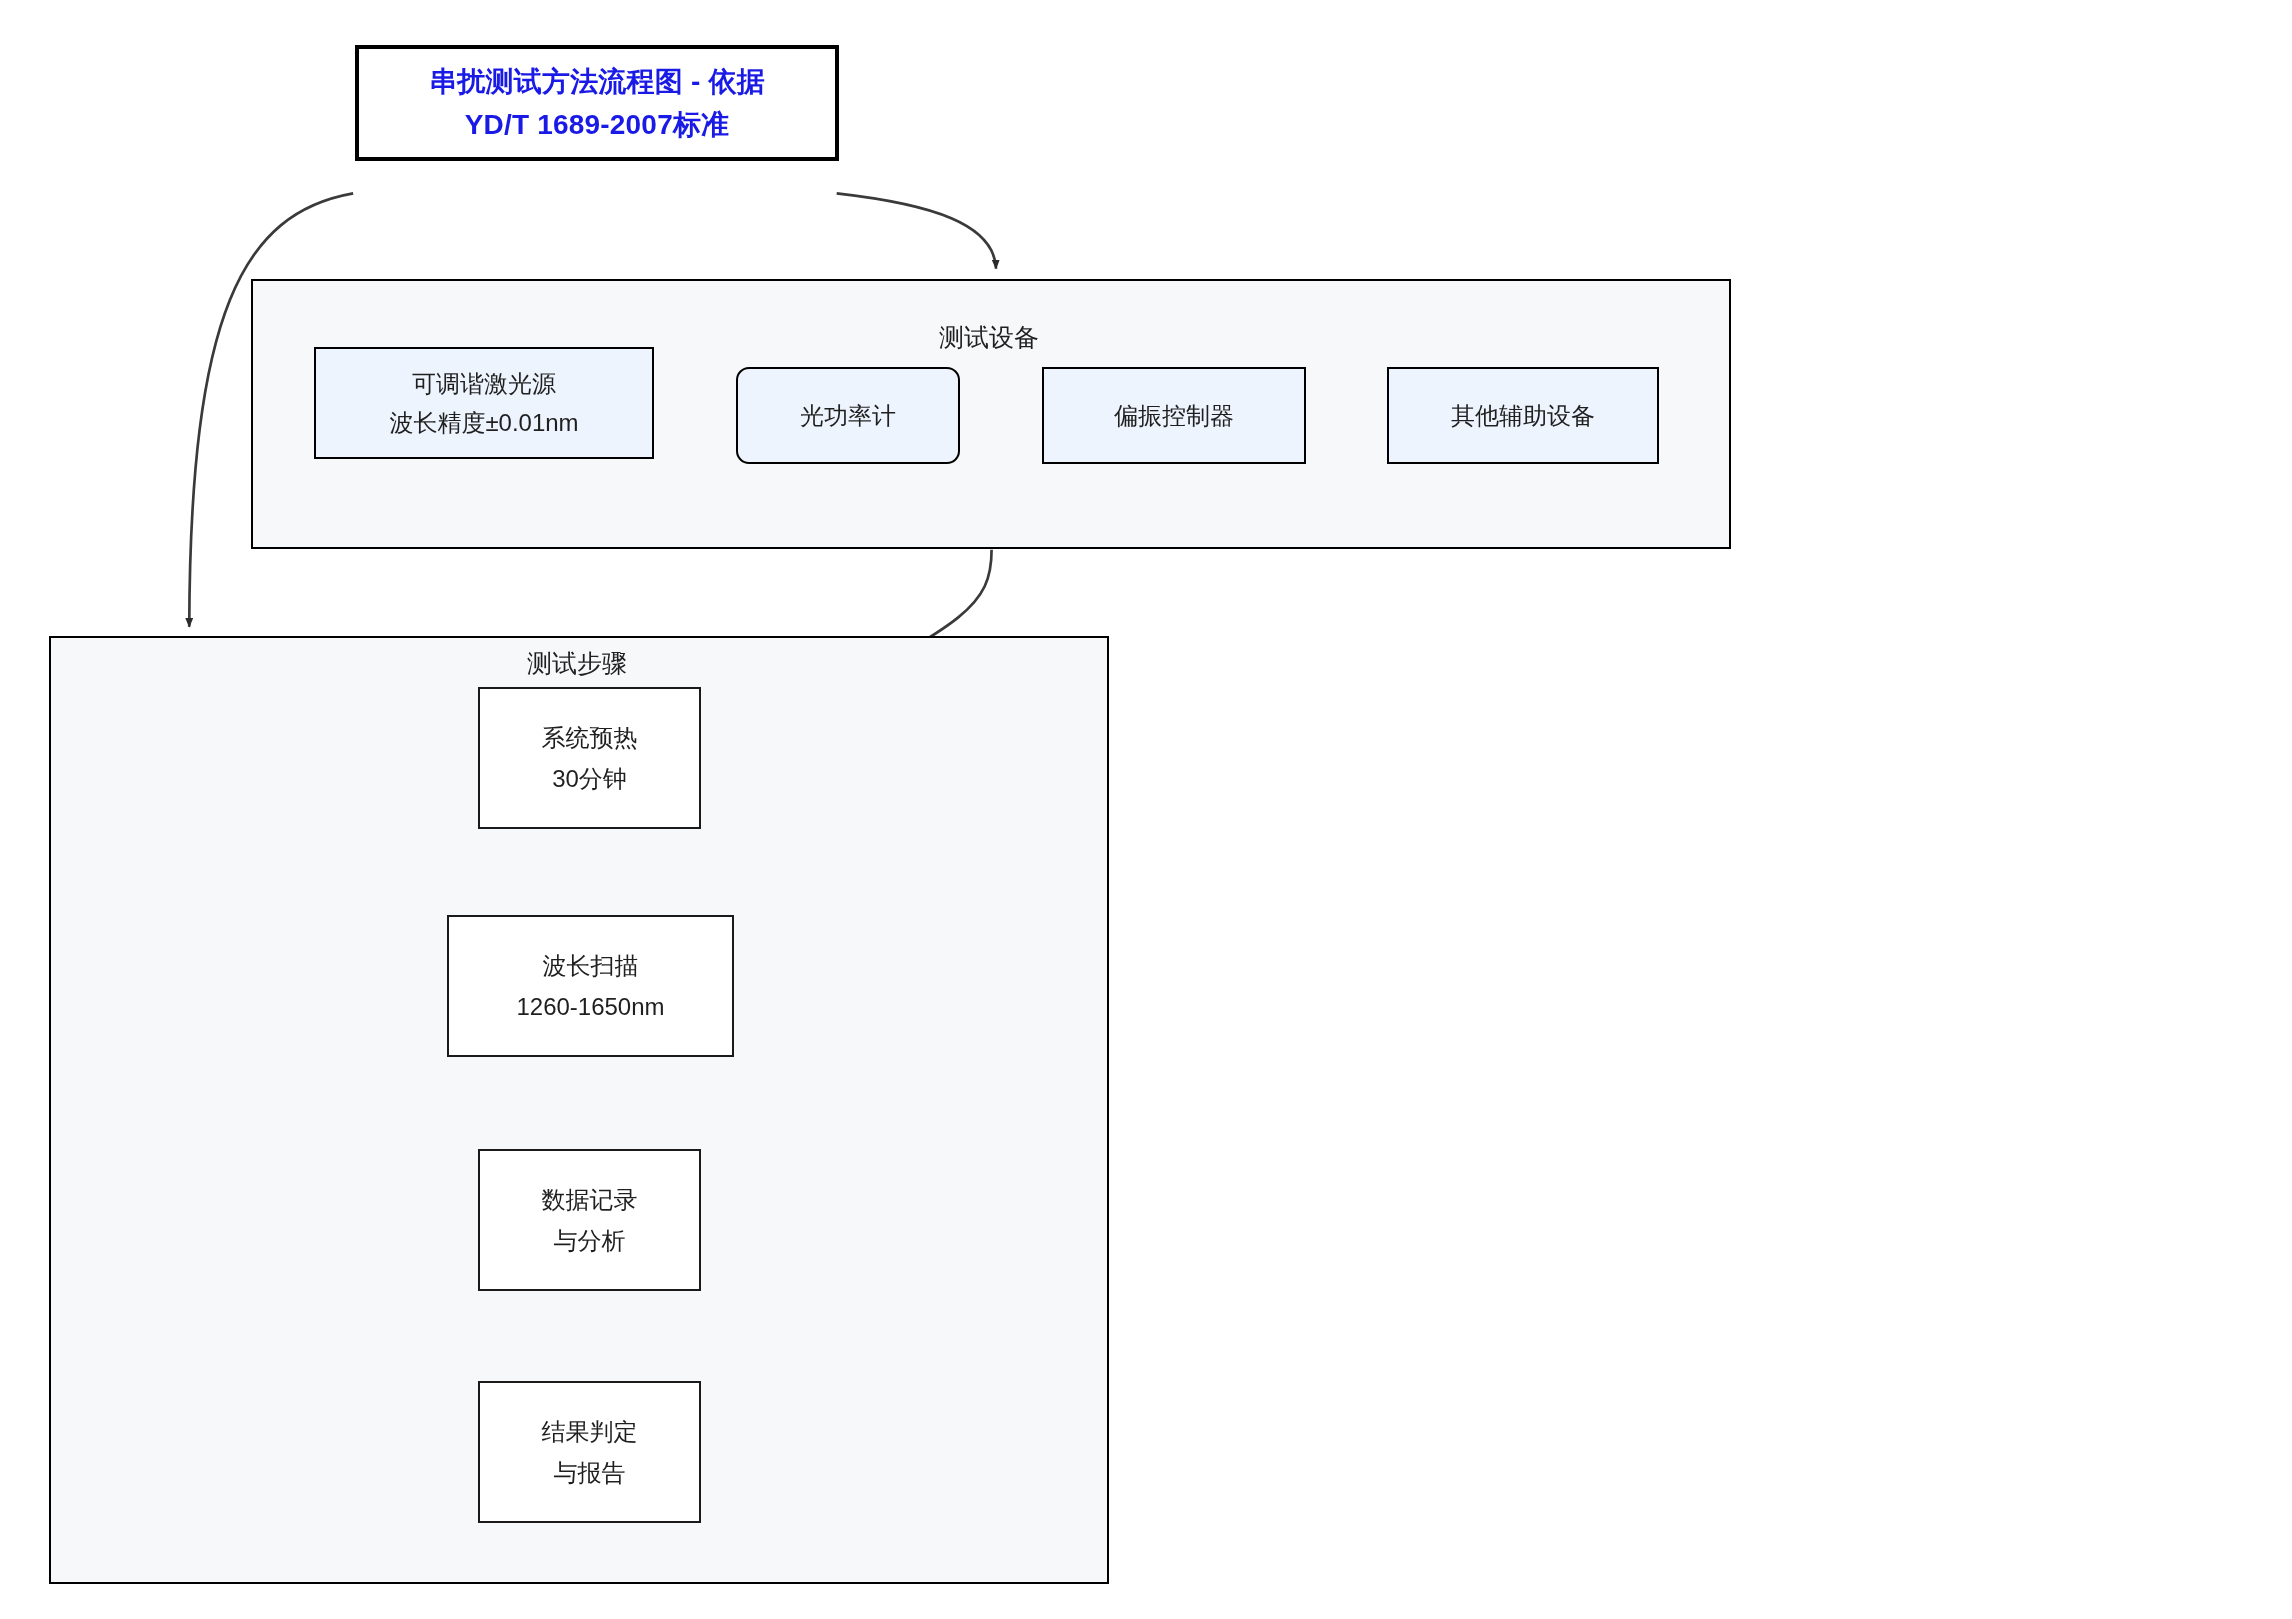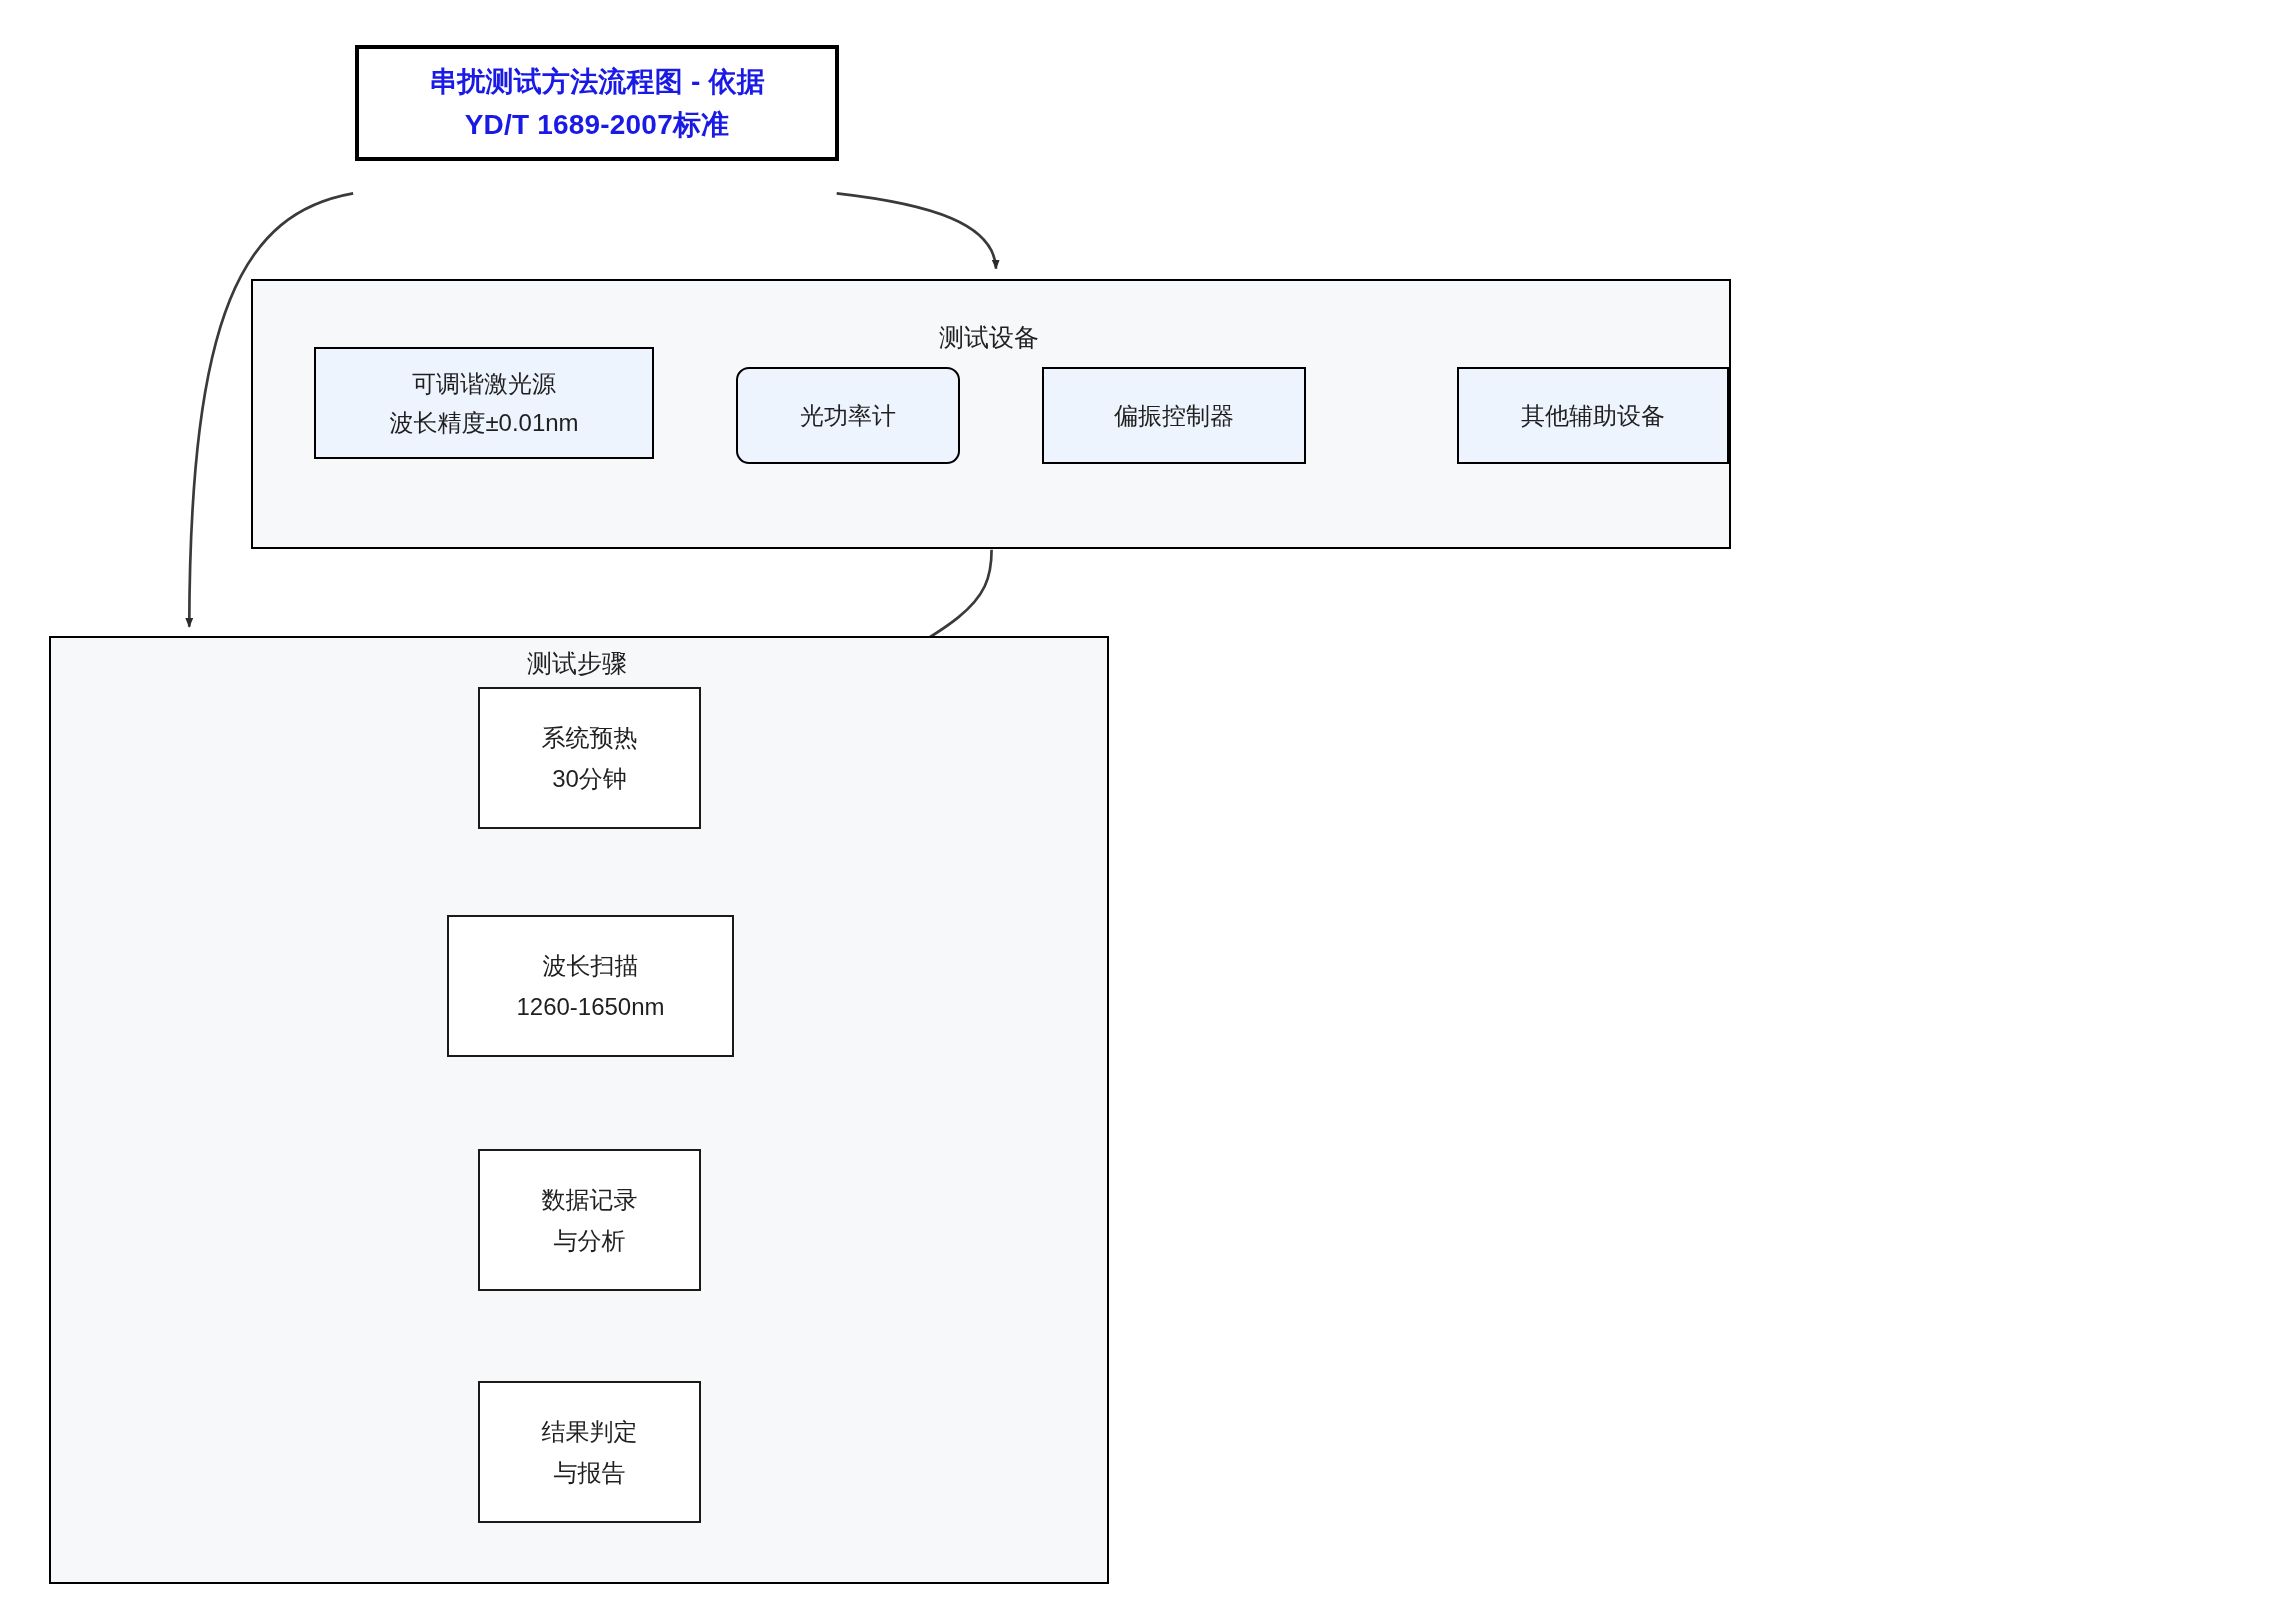--- a/index.html
+++ b/index.html
@@ -95,21 +95,21 @@
   .equip-node {
     background: #eef4fd;
     border: 2.7px solid #000000;
     font-size: 24px;
     line-height: 39px;
     z-index: 3;
   }
   #equip-node-0 { left: 314px; top: 347px; width: 340px; height: 112px; }
   #equip-node-1 { left: 736px; top: 367px; width: 224px; height: 97px; border-radius: 13px; }
   #equip-node-2 { left: 1042px; top: 367px; width: 264px; height: 97px; }
-  #equip-node-3 { left: 1457px; top: 367px; width: 272px; height: 97px; }
+  #equip-node-3 { left: 1387px; top: 367px; width: 272px; height: 97px; }
 
   
   .step-node {
     background: #ffffff;
     border: 2.7px solid #1a1a1a;
     font-size: 24px;
     line-height: 41px;
     z-index: 3;
   }
   #step-node-0 { left: 478px; top: 687px; width: 223px; height: 142px; }

